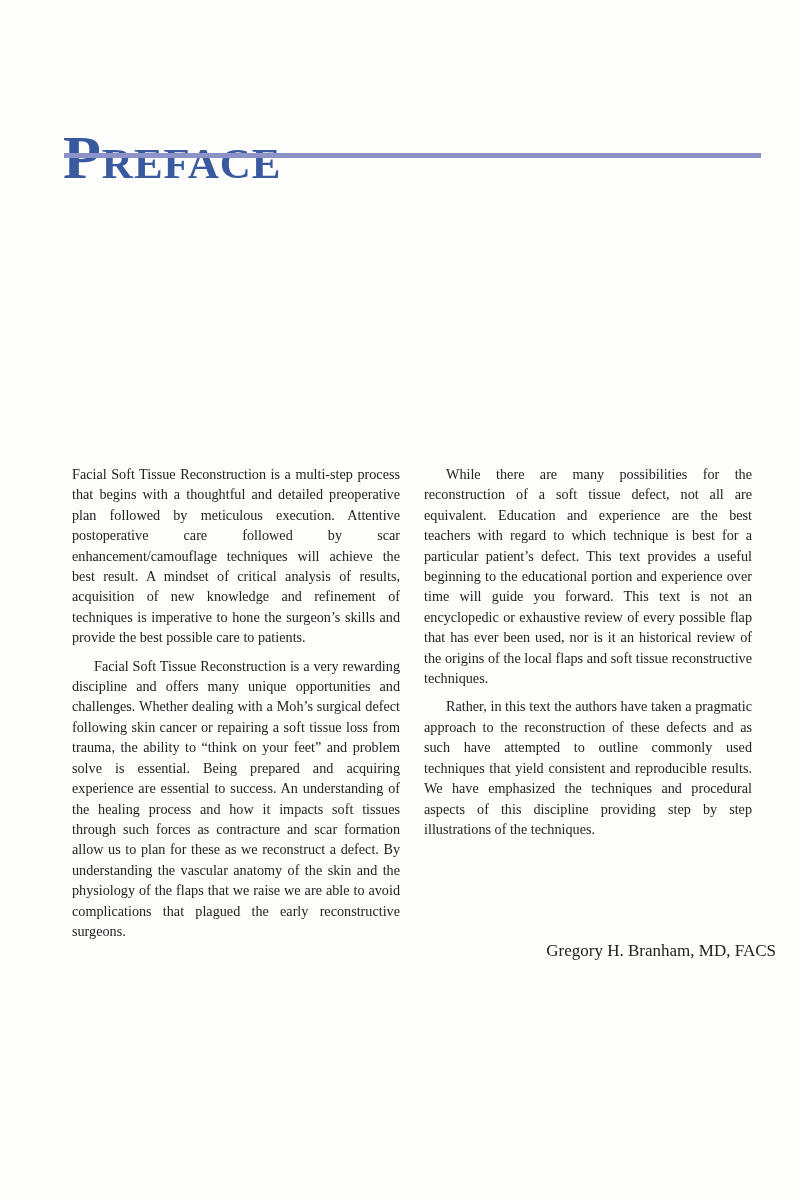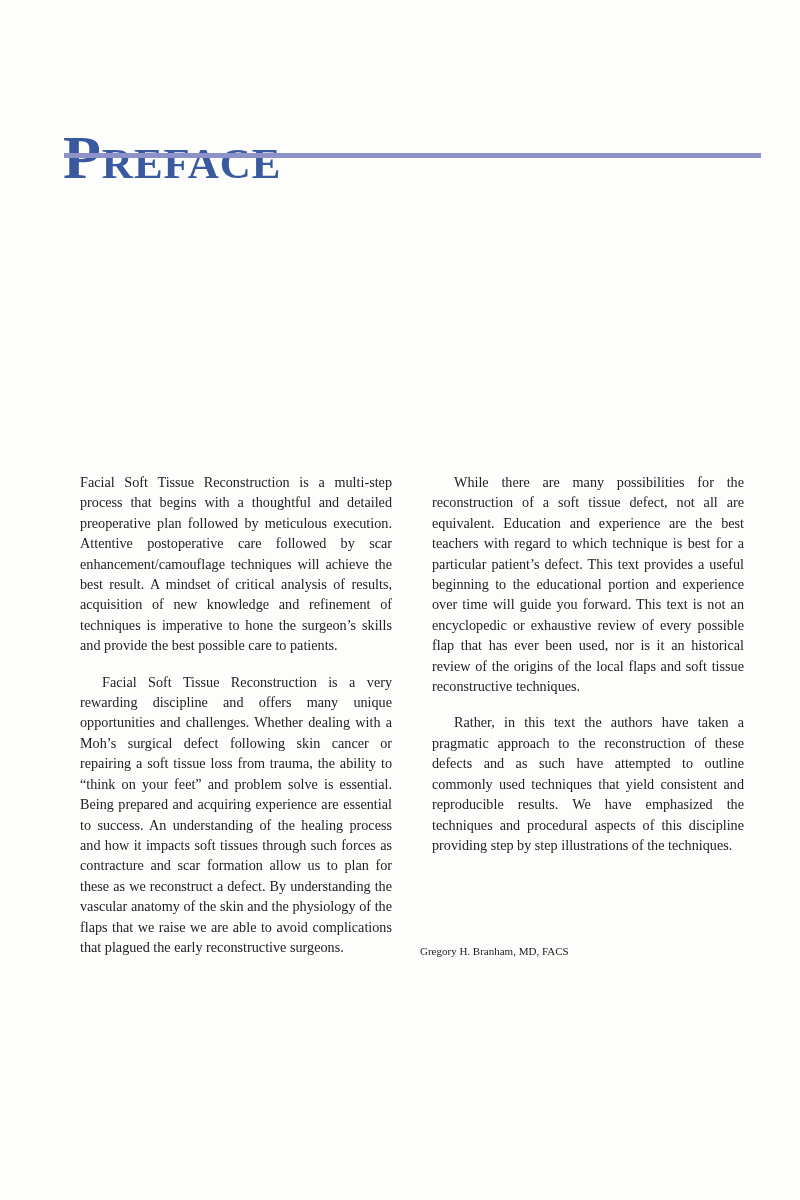--- a/index.html
+++ b/index.html
@@ -15,25 +15,25 @@
   .rule {
     position: absolute; left: 64px; top: 153px; width: 697px; height: 5px;
     background: #8d93c9;
   }
   .col {
     position: absolute; top: 456px; width: 344px;
     font-size: 14.2px; line-height: 20.4px; text-align: justify; hyphens: manual;
   }
   .col.left { left: 64px; }
   .col.right { left: 416px; }
-  .col p { margin: 16px; text-indent: 0; }
+  .col p { margin: 8px; text-indent: 0; }
   .col p.ind { text-indent: 22px; font-family: Liberation Serif, serif; }
   .sig {
-    position: absolute; left: 420px; top: 941px; width: 344px; 
-    font-size: 11px; line-height: 20px;
+    position: absolute; left: 432px; top: 941px; width: 344px; text-align: right;
+    font-size: 17px; line-height: 20px;
   }
 </style>
 </head>
 <body>
 
 <h1 class="title">Preface</h1>
 <div class="rule"></div>
 
 <div class="col left">
   <p>Facial Soft Tissue Reconstruction is a multi-step process that begins with a thoughtful and detailed preoperative plan followed by meticulous execution. Attentive postoperative care followed by scar enhancement/camouflage techniques will achieve the best result. A mindset of critical analysis of results, acquisition of new knowledge and refinement of techniques is imperative to hone the surgeon’s skills and provide the best possible care to patients.</p>

